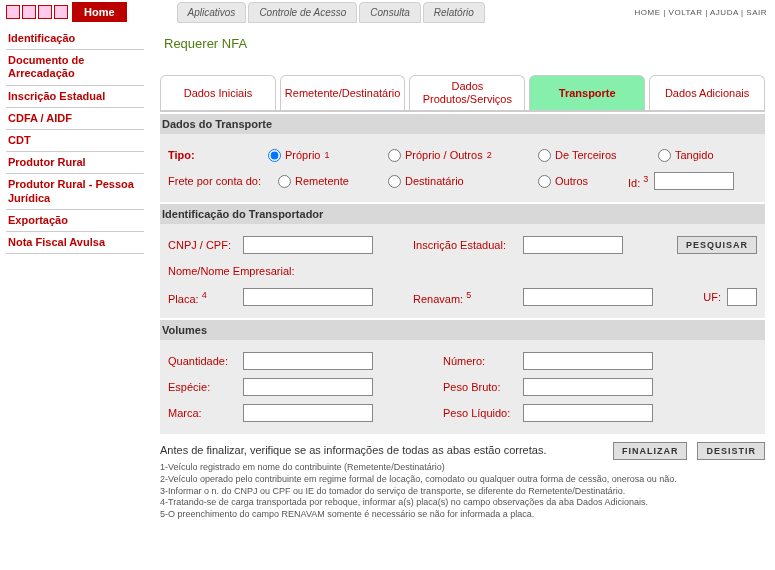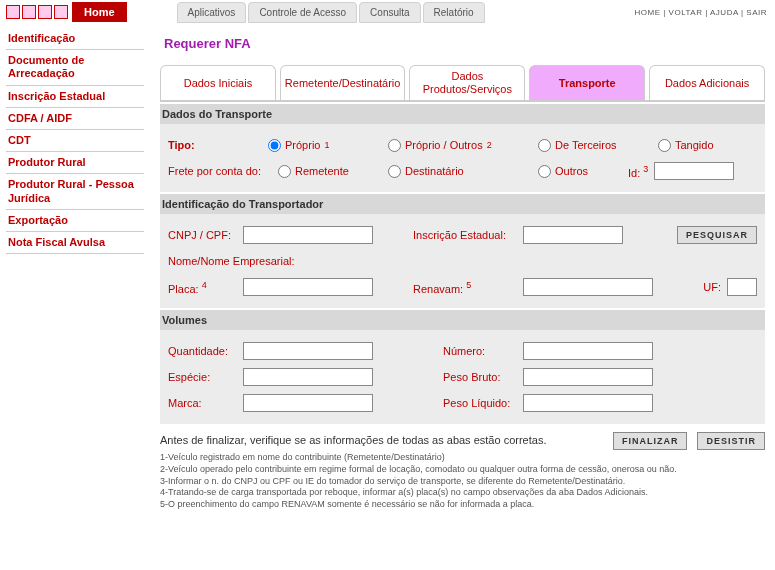--- a/index.html
+++ b/index.html
@@ -2,30 +2,30 @@
 <html><head>
 <meta charset="utf-8">
 <style>
 * { box-sizing: border-box; margin: 0; padding: 0; }
 body { font-family: Verdana, Arial, sans-serif; font-size: 11px; color: #333; background: #fff; width: 775px; }
 .topbar { display: flex; align-items: center; height: 24px; background: #fff; }
 .logo-boxes { display: flex; gap: 2px; margin-left: 6px; }
 .logo-boxes span { width: 14px; height: 14px; border: 1px solid #c00; background: #fce; }
 .home-btn { background: #b00; color: #fff; font-weight: bold; padding: 4px 12px; margin-left: 4px; font-size: 11px; }
 .topnav { display: flex; gap: 2px; margin-left: 50px; }
-.topnav-item { background: #e8e8e8; border: 1px solid #d0d0d0; padding: 4px 10px; color: #555; font-size: 10px; border-radius: 4px 4px 0 0; }
+.topnav-item { background: #e8e8e8; border: 1px solid #d0d0d0; padding: 4px 10px; color: #555; font-size: 10px; border-radius: 4px 4px 0 0; font-style: italic; }
 .top-right { margin-left: auto; margin-right: 8px; font-size: 8px; color: #555; letter-spacing: 0.5px; }
 .layout { display: flex; }
 .sidebar { width: 150px; padding: 4px 6px 0 6px; }
 .sidebar-item { color: #b00; font-weight: bold; font-size: 11px; padding: 4px 2px; border-bottom: 1px solid #ccc; line-height: 1.2; }
 .main { flex: 1; padding: 6px 10px 10px 10px; }
-.page-title { font-weight: bold; font-size: 13px; color: #a21caf; margin: 6px 0 14px 4px; }
+.page-title { font-weight: normal; font-size: 13px; color: #4d7c0f; margin: 6px 0 24px 4px; }
 .tabs { display: flex; gap: 4px; border-bottom: 2px solid #ccc; }
 .tab { flex: 1; text-align: center; padding: 4px 4px; border: 1px solid #ccc; border-bottom: none; border-radius: 6px 6px 0 0; color: #b00; font-size: 11px; background: #fff; line-height: 1.2; min-height: 30px; display: flex; align-items: center; justify-content: center; }
-.tab.active { background: #f0abfc; font-weight: bold; }
+.tab.active { background: #86efac; font-weight: bold; }
 .section-head { background: #d8d8d8; font-weight: bold; font-size: 11px; padding: 4px 2px; margin-top: 2px; }
 .section-body { background: #ececec; padding: 6px 8px; }
 .row { display: flex; align-items: center; margin: 4px 0; min-height: 22px; }
 .lbl { color: #b00; font-size: 11px; }
 .lbl.bold { font-weight: bold; }
 .radio-cell { display: flex; align-items: center; gap: 4px; color: #b00; }
 sup { color: #b00; font-size: 9px; }
 input[type=text] { border: 1px solid #888; height: 18px; font-size: 11px; padding: 0 3px; }
 .btn { background: #e0e0e0; border: 1px solid #888; font-size: 9px; font-weight: bold; letter-spacing: 1px; padding: 3px 8px; color: #333; }
 .footer-msg { font-size: 11px; margin: 10px 0 6px 0; max-width: 420px; }

